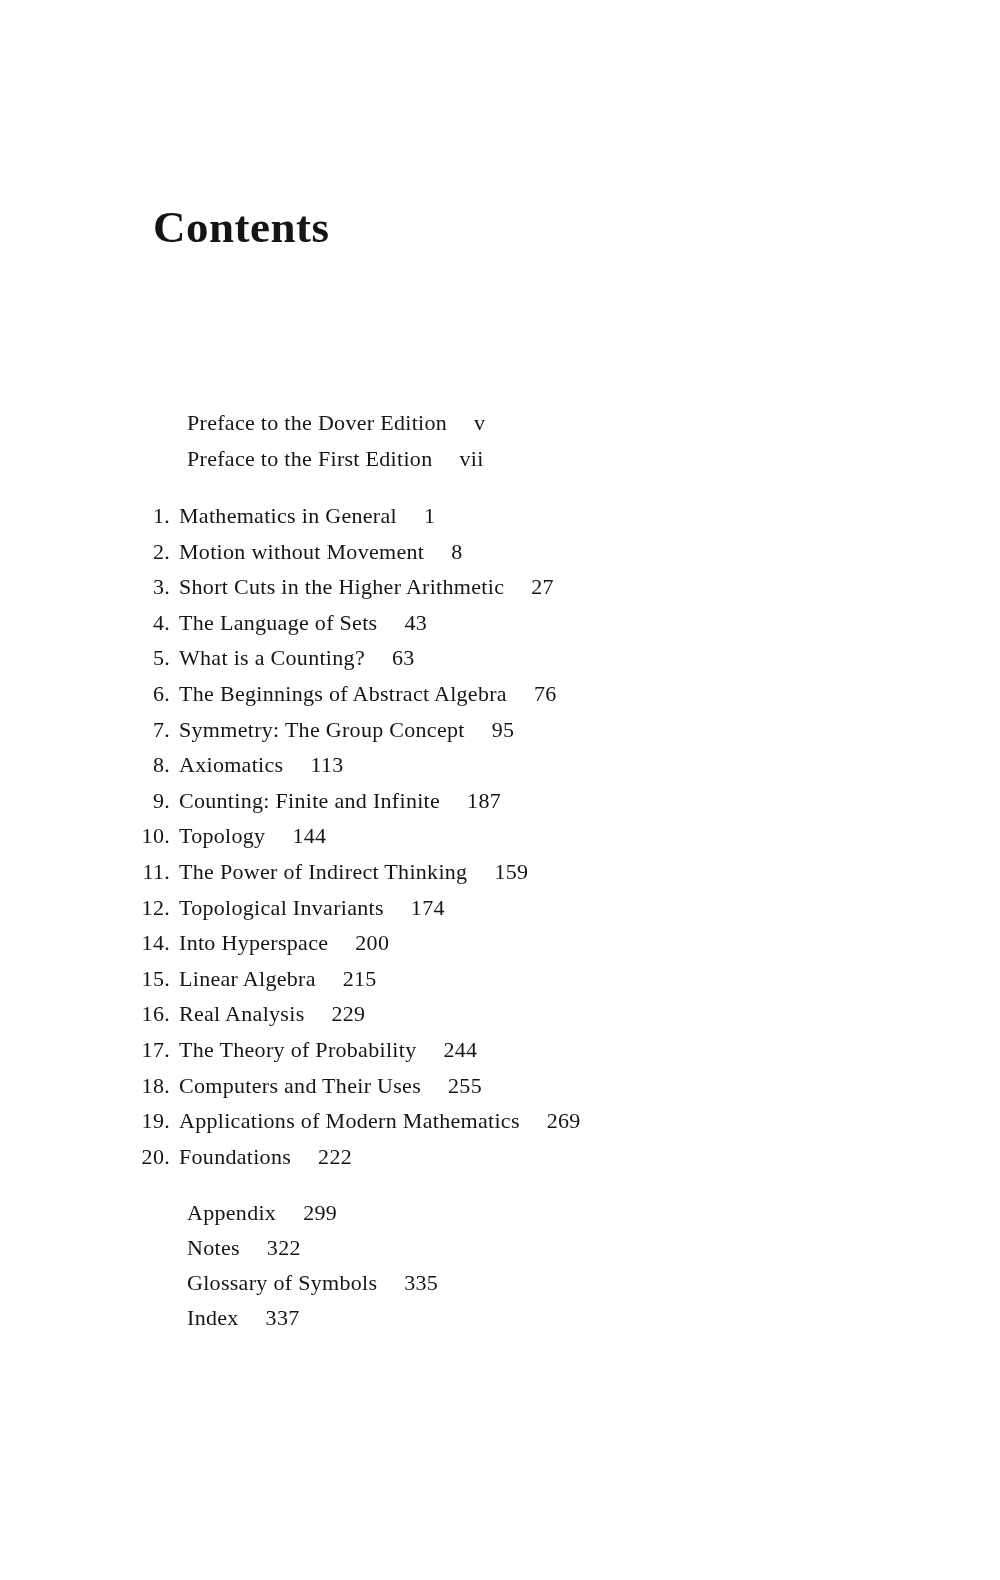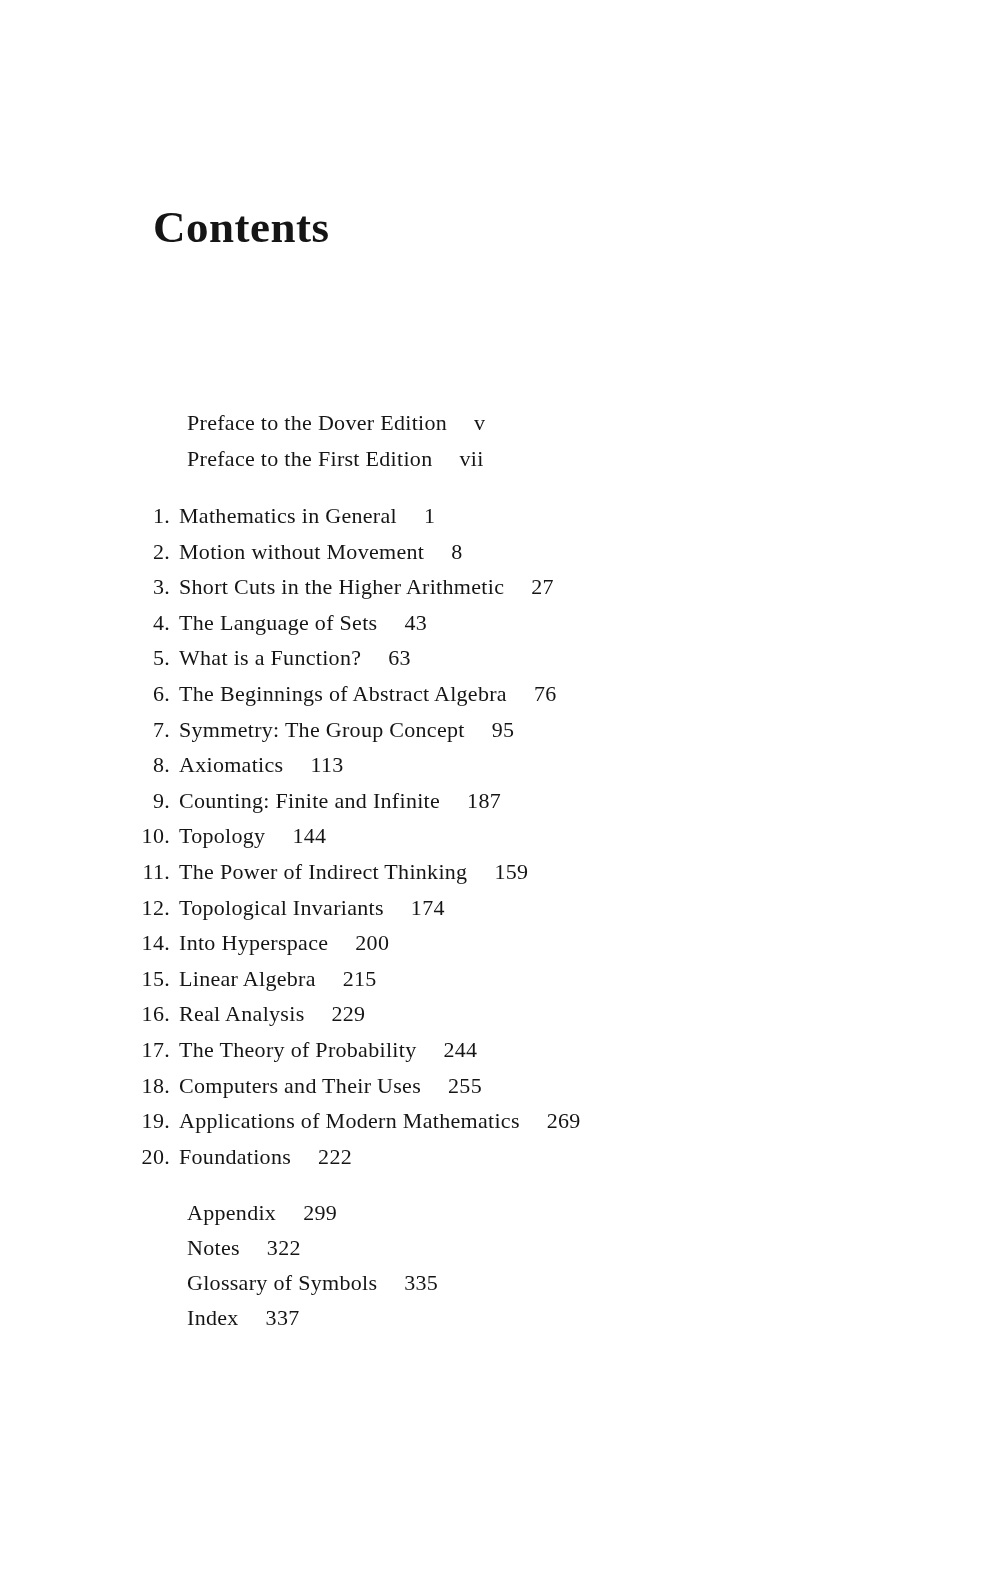--- a/index.html
+++ b/index.html
@@ -101,21 +101,21 @@
   </div>
 
   <div class="row">
     <span class="num">4.</span>
     <span class="title">The Language of Sets</span>
         <span class="pagenum">43</span>
   </div>
 
   <div class="row">
     <span class="num">5.</span>
-    <span class="title">What is a Function?</span>
+    <span class="title">What is a Counting?</span>
         <span class="pagenum">63</span>
   </div>
 
   <div class="row">
     <span class="num">6.</span>
     <span class="title">The Beginnings of Abstract Algebra</span>
         <span class="pagenum">76</span>
   </div>
 
   <div class="row">

